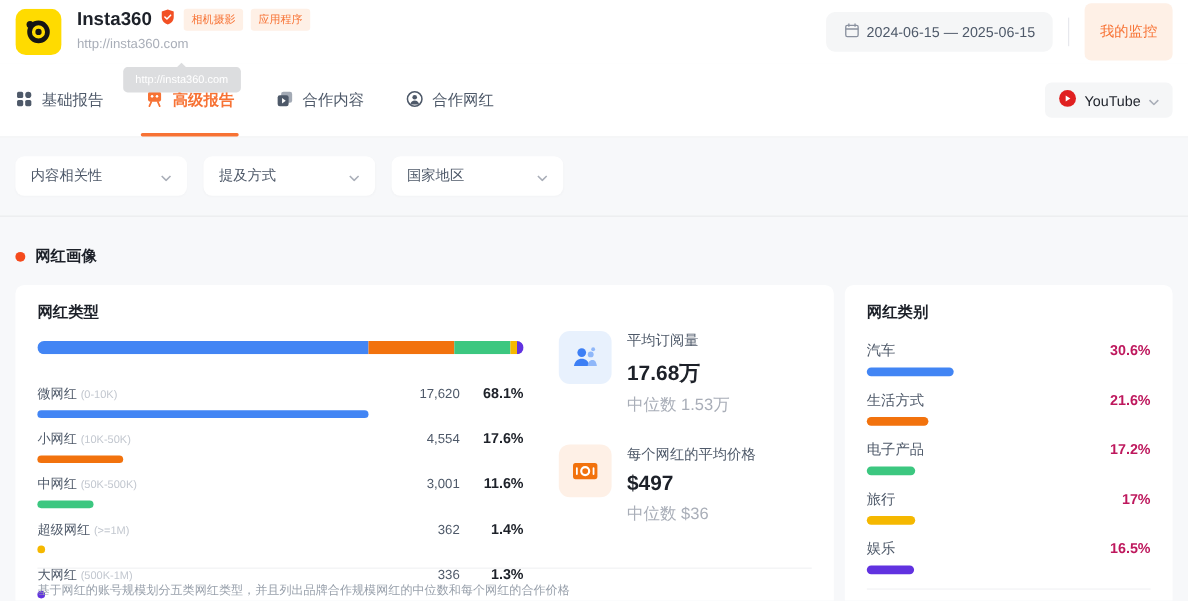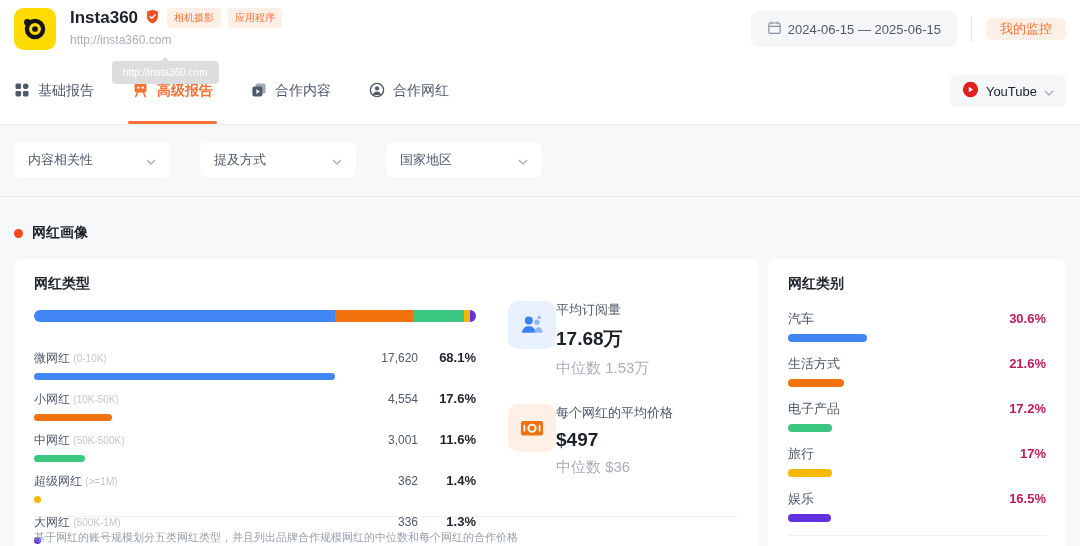--- a/index.html
+++ b/index.html
@@ -10,37 +10,37 @@
   .topbar { background:#fff; height:58px; padding:8px 14px; display:flex; justify-content:space-between; align-items:center; }
   .brand { display:flex; align-items:flex-start; gap:14px; }
   .logo { width:42px; height:42px; flex:none; }
   .brand-row { display:flex; align-items:flex-end; gap:7px; }
   .brand-name { font-size:17px; font-weight:bold; color:#1D2129; }
   .badge { background:#FEF0E6; color:#F77234; font-size:10px; padding:3px 7px; border-radius:3px; }
   .brand-url { font-size:12px; color:#A9AEB8; margin-top:5px; }
   .header-right { display:flex; align-items:center; gap:14px; }
   .date-range { background:#F5F6F7; border-radius:8px; height:36px; display:flex; align-items:center; gap:6px; padding:0 16px; font-size:13px; color:#4E5969; cursor:pointer; }
   .vdiv { width:1px; height:26px; background:#E5E6EB; }
-  .monitor-btn { background:#FEF0E6; color:#F77234; border:none; border-radius:6px; height:22px; padding:0 14px; font-size:13px; font-family:inherit; cursor:pointer; }
+  .monitor-btn { background:#FEF0E6; color:#F77234; border:none; border-radius:6px; height:52px; padding:0 14px; font-size:13px; font-family:inherit; cursor:pointer; }
 
   
   .tooltip { position:absolute; left:112px; top:61px; background:#DCDDDF; color:#fff; font-size:10px; padding:6px 11px; border-radius:4px; z-index:30; }
   .tooltip::before { content:""; position:absolute; top:-4px; left:50%; margin-left:-4px; border-left:4px solid transparent; border-right:4px solid transparent; border-bottom:4px solid #DCDDDF; }
 
   
   .tabbar { background:#fff; height:67px; border-bottom:1px solid #EFF0F2; display:flex; align-items:center; justify-content:space-between; padding:0 14px; }
   .tabs { display:flex; gap:38px; height:100%; }
   .tab { display:flex; align-items:center; gap:8px; font-size:14px; color:#4E5969; cursor:pointer; position:relative; height:100%; }
   .tab.active { color:#F77234; font-weight:bold; }
   .tab.active::after { content:""; position:absolute; left:-4px; right:-4px; bottom:0; height:3px; background:#F77234; border-radius:2px; }
   .platform-select { background:#F5F6F7; border-radius:6px; height:32px; display:flex; align-items:center; gap:7px; padding:0 12px; font-size:13px; color:#1D2129; cursor:pointer; }
 
   
   .content { padding:0 14px; }
-  .filters { display:flex; gap:30px; margin-top:17px; }
+  .filters { display:flex; gap:15px; margin-top:17px; }
   .filter-select { background:#fff; border-radius:8px; width:156px; height:36px; display:flex; align-items:center; justify-content:space-between; padding:0 14px; font-size:13px; color:#4E5969; cursor:pointer; box-shadow:0 1px 2px rgba(0,0,0,0.02); }
   .hr { height:1px; background:#E9EAEC; margin:18px -14px 0; }
   .section-head { display:flex; align-items:center; gap:9px; margin:27px 0 17px; }
   .section-dot { width:9px; height:9px; border-radius:50%; background:#F54A1C; }
   .section-title { font-size:14px; font-weight:bold; color:#1D2129; }
 
   .cards { display:flex; gap:10px; align-items:flex-start; }
   .card { background:#fff; border-radius:8px; padding:16px 20px; display:flex; flex-direction:column; }
   .card-title { font-size:14px; font-weight:bold; color:#1D2129; }
   .card-left { width:744px; height:302px; }
@@ -55,21 +55,21 @@
   .inf-list { margin-top:28px; }
   .inf-row { margin-bottom:11px; }
   .inf-top { display:flex; align-items:baseline; }
   .inf-label { flex:1; font-size:12px; color:#4E5969; }
   .inf-label em { font-style:normal; font-size:10px; color:#C2C7CF; }
   .inf-value { width:70px; text-align:right; font-size:12px; color:#4E5969; }
   .inf-pct { width:58px; text-align:right; font-size:13px; font-weight:bold; color:#1D2129; }
   .inf-bar { margin-top:6px; height:7px; }
   .inf-fill { height:7px; border-radius:3.5px; min-width:7px; }
 
-  .stat { display:flex; }
+  .stat { display:flex; gap:14px; }
   .stat + .stat { margin-top:26px; }
   .stat-icon { width:48px; height:48px; border-radius:10px; flex:none; display:flex; align-items:center; justify-content:center; }
   .stat-icon.blue { background:#E8F1FD; }
   .stat-icon.orange { background:#FEF0E6; }
   .stat-label { font-size:13px; color:#4E5969; }
   .stat-value { font-size:19px; font-weight:bold; color:#1D2129; margin-top:7px; }
   .stat-median { font-size:15px; color:#A9AEB8; margin-top:7px; }
 
   .card-footer { border-top:1px solid #F0F1F3; padding-top:12px; font-size:11px; color:#98A0AB; line-height:1.5; }
 

